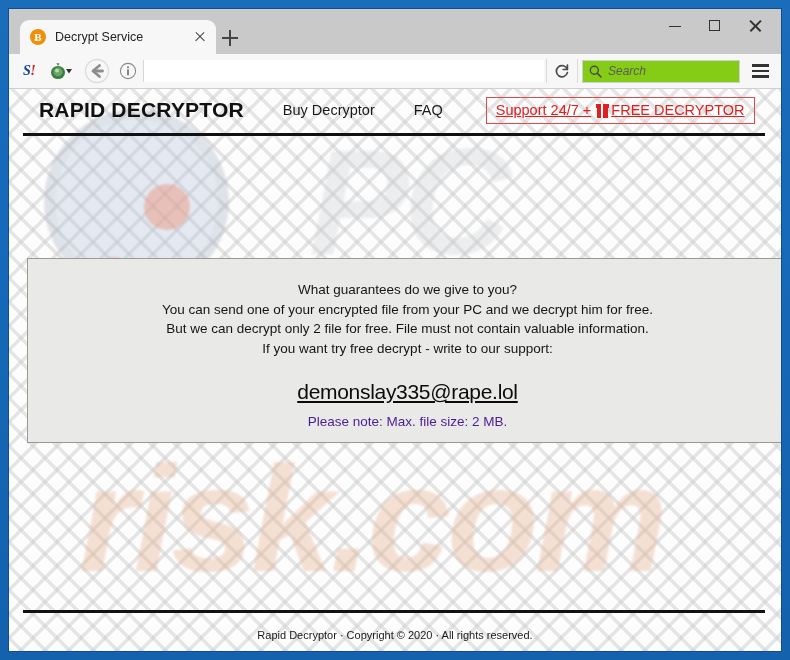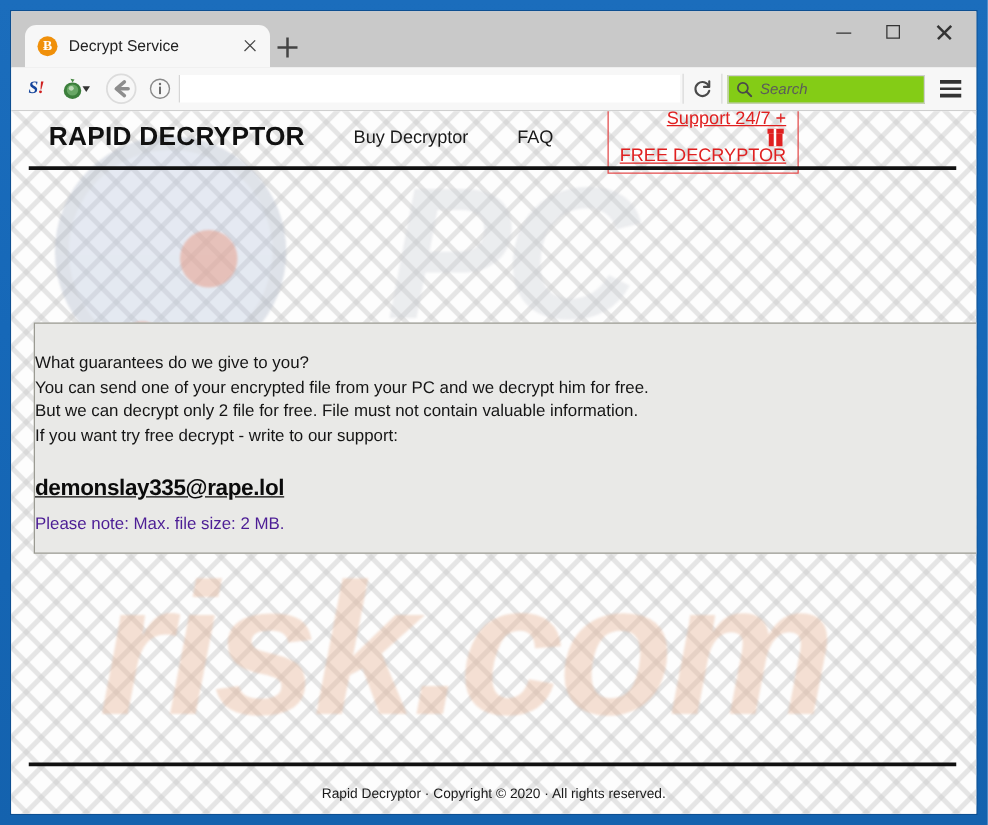--- a/index.html
+++ b/index.html
@@ -352,21 +352,20 @@
   .nav-gap-1 { width: 39px; }
   .nav-gap-2 { width: 39px; }
   .nav-gap-3 { width: 43px; }
 
   .support-box {
     border: 1px solid #e24a4a;
     padding: 4px 9px 5px 9px;
     display: flex;
     align-items: flex-end;
     white-space: nowrap;
-    flex-direction: column;
   }
   .support-box span.sup-txt {
     font-size: 14.5px;
     color: #e02020;
     text-decoration: underline;
   }
   .gift-icon {
     display: inline-block;
     width: 13px;
     height: 14px;
@@ -405,30 +404,31 @@
   .msgbox {
     position: absolute;
     left: 18px;
     top: 169px;
     width: 761px;
     height: 185px;
     background: #e9e9e7;
     border: 1px solid #9a9a92;
     box-sizing: border-box;
     padding-top: 21px;
+    text-align: center;
   }
   .msgline {
     font-size: 13.5px;
     color: #151515;
     line-height: 19.5px;
   }
   .email {
     margin-top: 22px;
-    font-size: 18px;
-    font-weight: bold;
+    font-size: 21px;
+    font-weight: normal;
     color: #0b0b0b;
     text-decoration: underline;
     letter-spacing: -0.3px;
     display: inline-block;
   }
   .note {
     margin-top: 10px;
     font-size: 13.5px;
     color: #4c1d95;
   }

